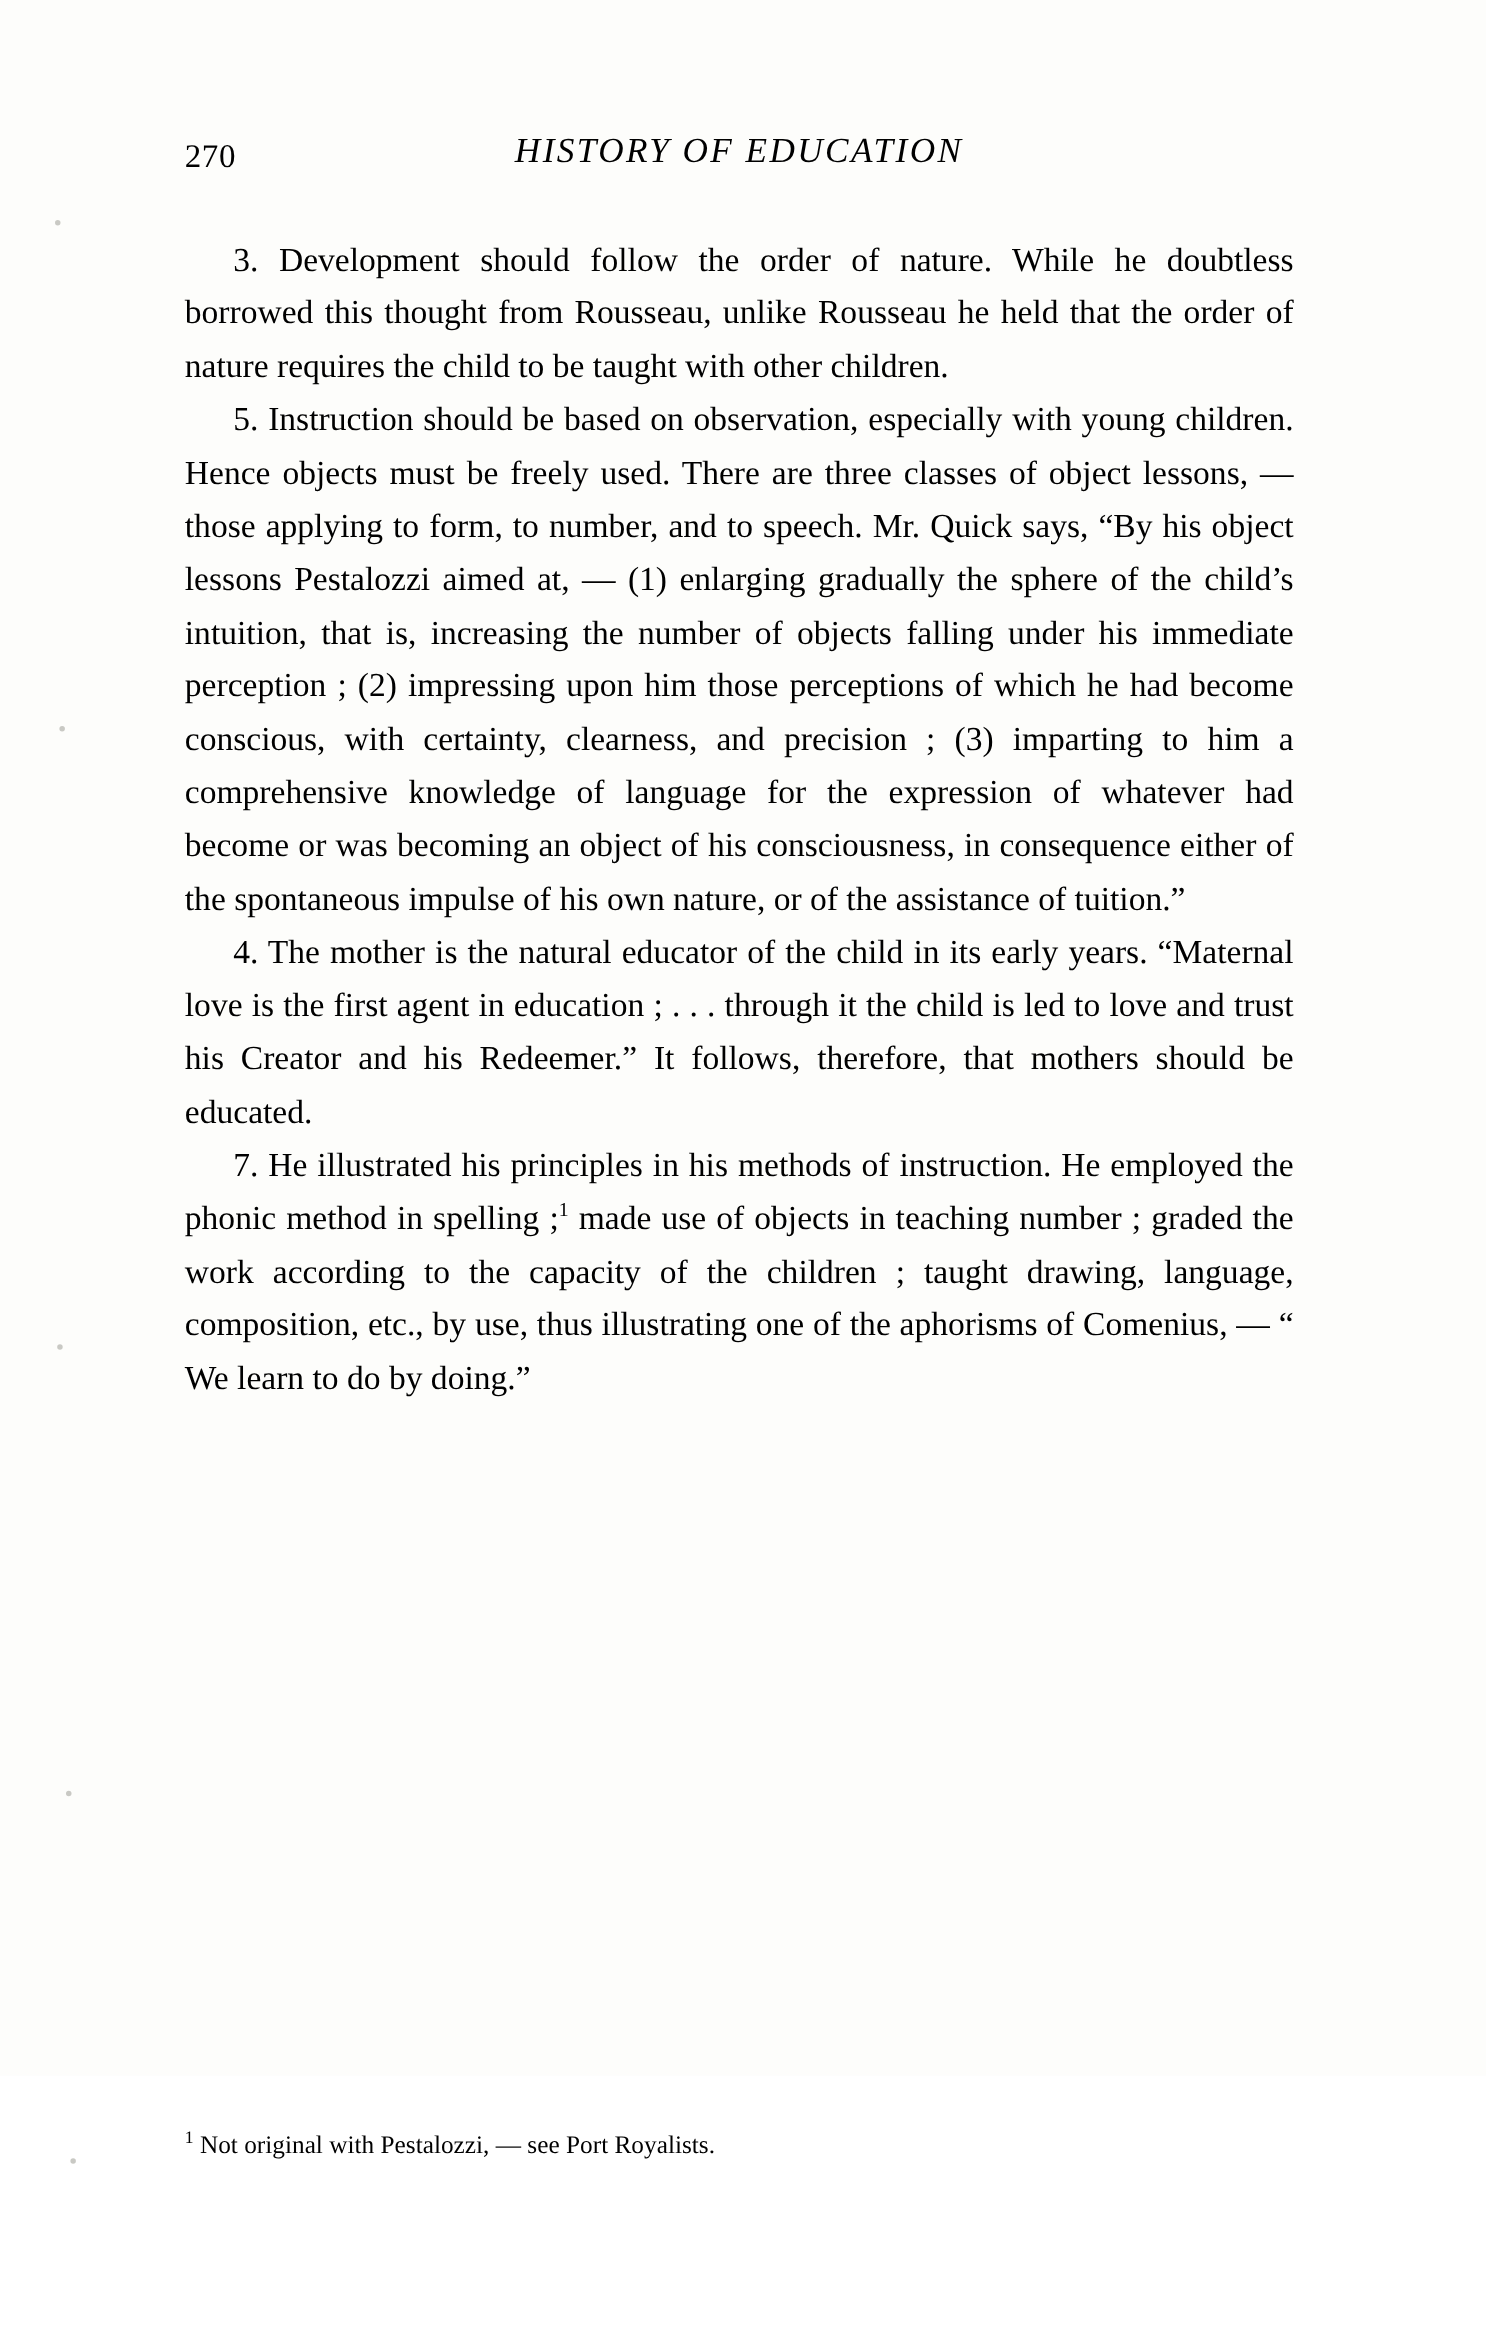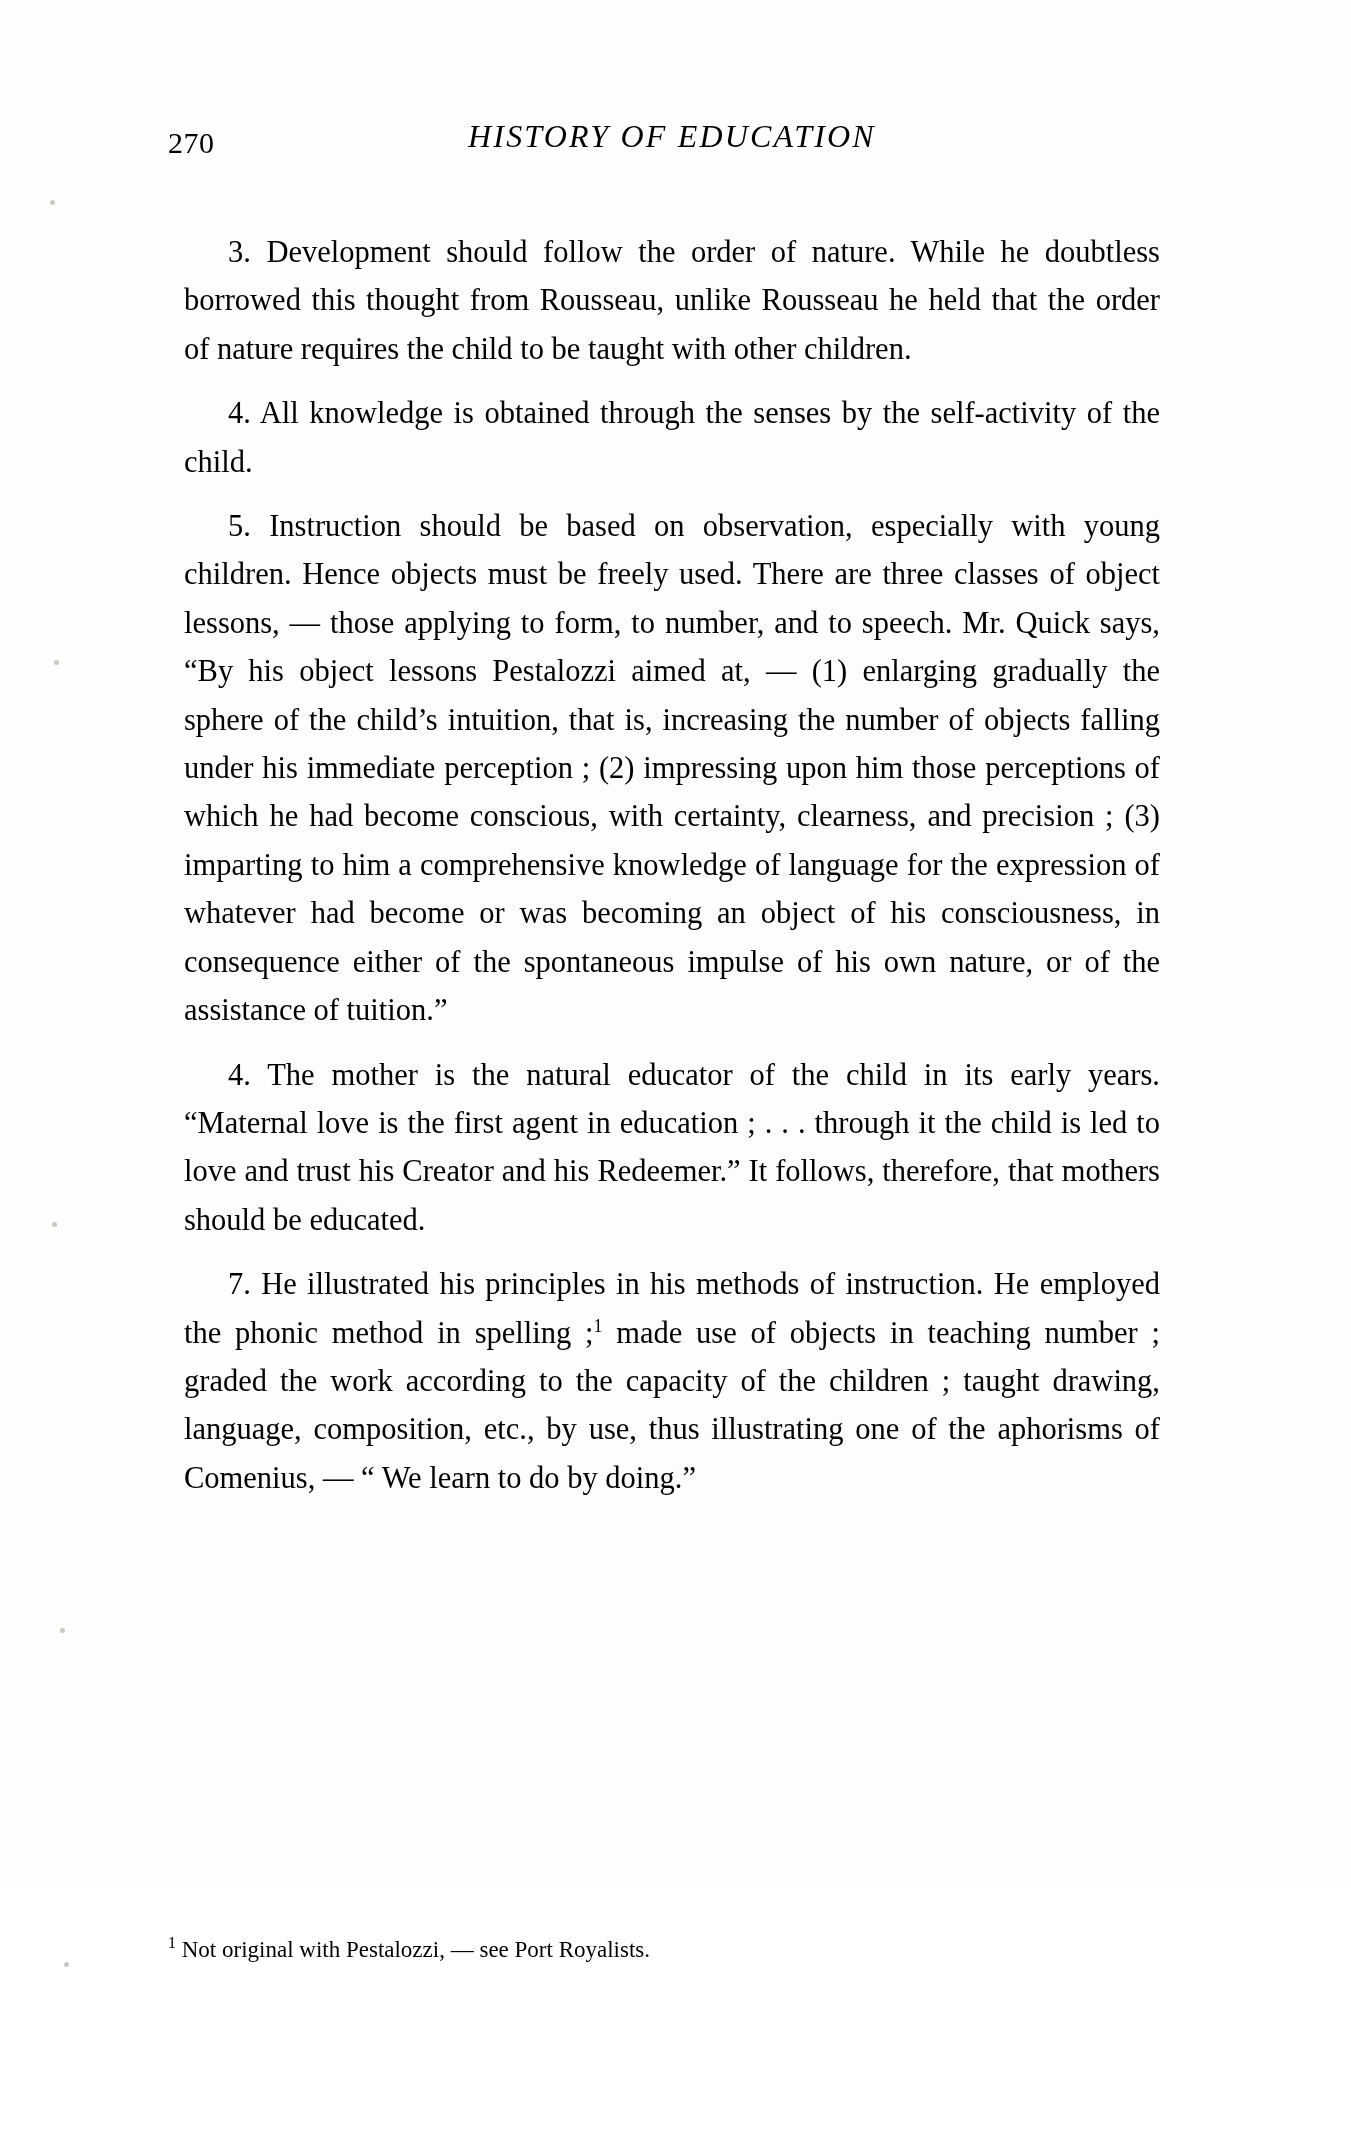--- a/index.html
+++ b/index.html
@@ -49,21 +49,21 @@
     position: absolute;
     left: 168px;
     top: 212px;
     width: 1008px;
     font-size: 30.5px;
     line-height: 48.4px;
     text-align: justify;
     text-justify: inter-word;
   }
   .para {
-    margin: 16px;
+    margin: 0;
     text-indent: 44px;
   }
   .ital {
   }
   sup.fn {
     font-size: 18px;
     vertical-align: super;
     line-height: 0;
   }
   .footnote {
@@ -104,23 +104,20 @@
     <span class="folio">270</span>
     <span class="running-title">HISTORY OF EDUCATION</span>
   </div>
 
   <div class="body-text">
 
     <p class="para">
       <span>3. Development should follow the order of nature. While he doubtless borrowed this thought from Rousseau, unlike Rousseau he held that the order of nature requires the child to be taught with other children.</span>
     </p>
 
-    <p class="para">
-      <span>4. All knowledge is obtained through the senses by the self-activity of the child.</span>
-    </p>
 
     <p class="para">
       <span>5. Instruction should be based on observation, especially with young children.   Hence objects must be freely used.   There are three classes of object lessons, — those applying to </span><span class="ital">form</span><span>, to </span><span class="ital">number</span><span>, and to </span><span class="ital">speech</span><span>.   Mr. Quick says, “By his object lessons Pestalozzi aimed at, — (1) enlarging gradually the sphere of the child’s intuition, that is, increasing the number of objects falling under his immediate perception ; (2) impressing upon him those perceptions of which he had become conscious, with certainty, clearness, and precision ; (3) imparting to him a comprehensive knowledge of language for the expression of whatever had become or was becoming an object of his consciousness, in consequence either of the spontaneous impulse of his own nature, or of the assistance of tuition.”</span>
     </p>
 
     <p class="para">
       <span>4. The mother is the natural educator of the child in its early years.   “Maternal love is the first agent in education ; . . . through it the child is led to love and trust his Creator and his Redeemer.”   It follows, therefore, that mothers should be educated.</span>
     </p>
 
     <p class="para">

